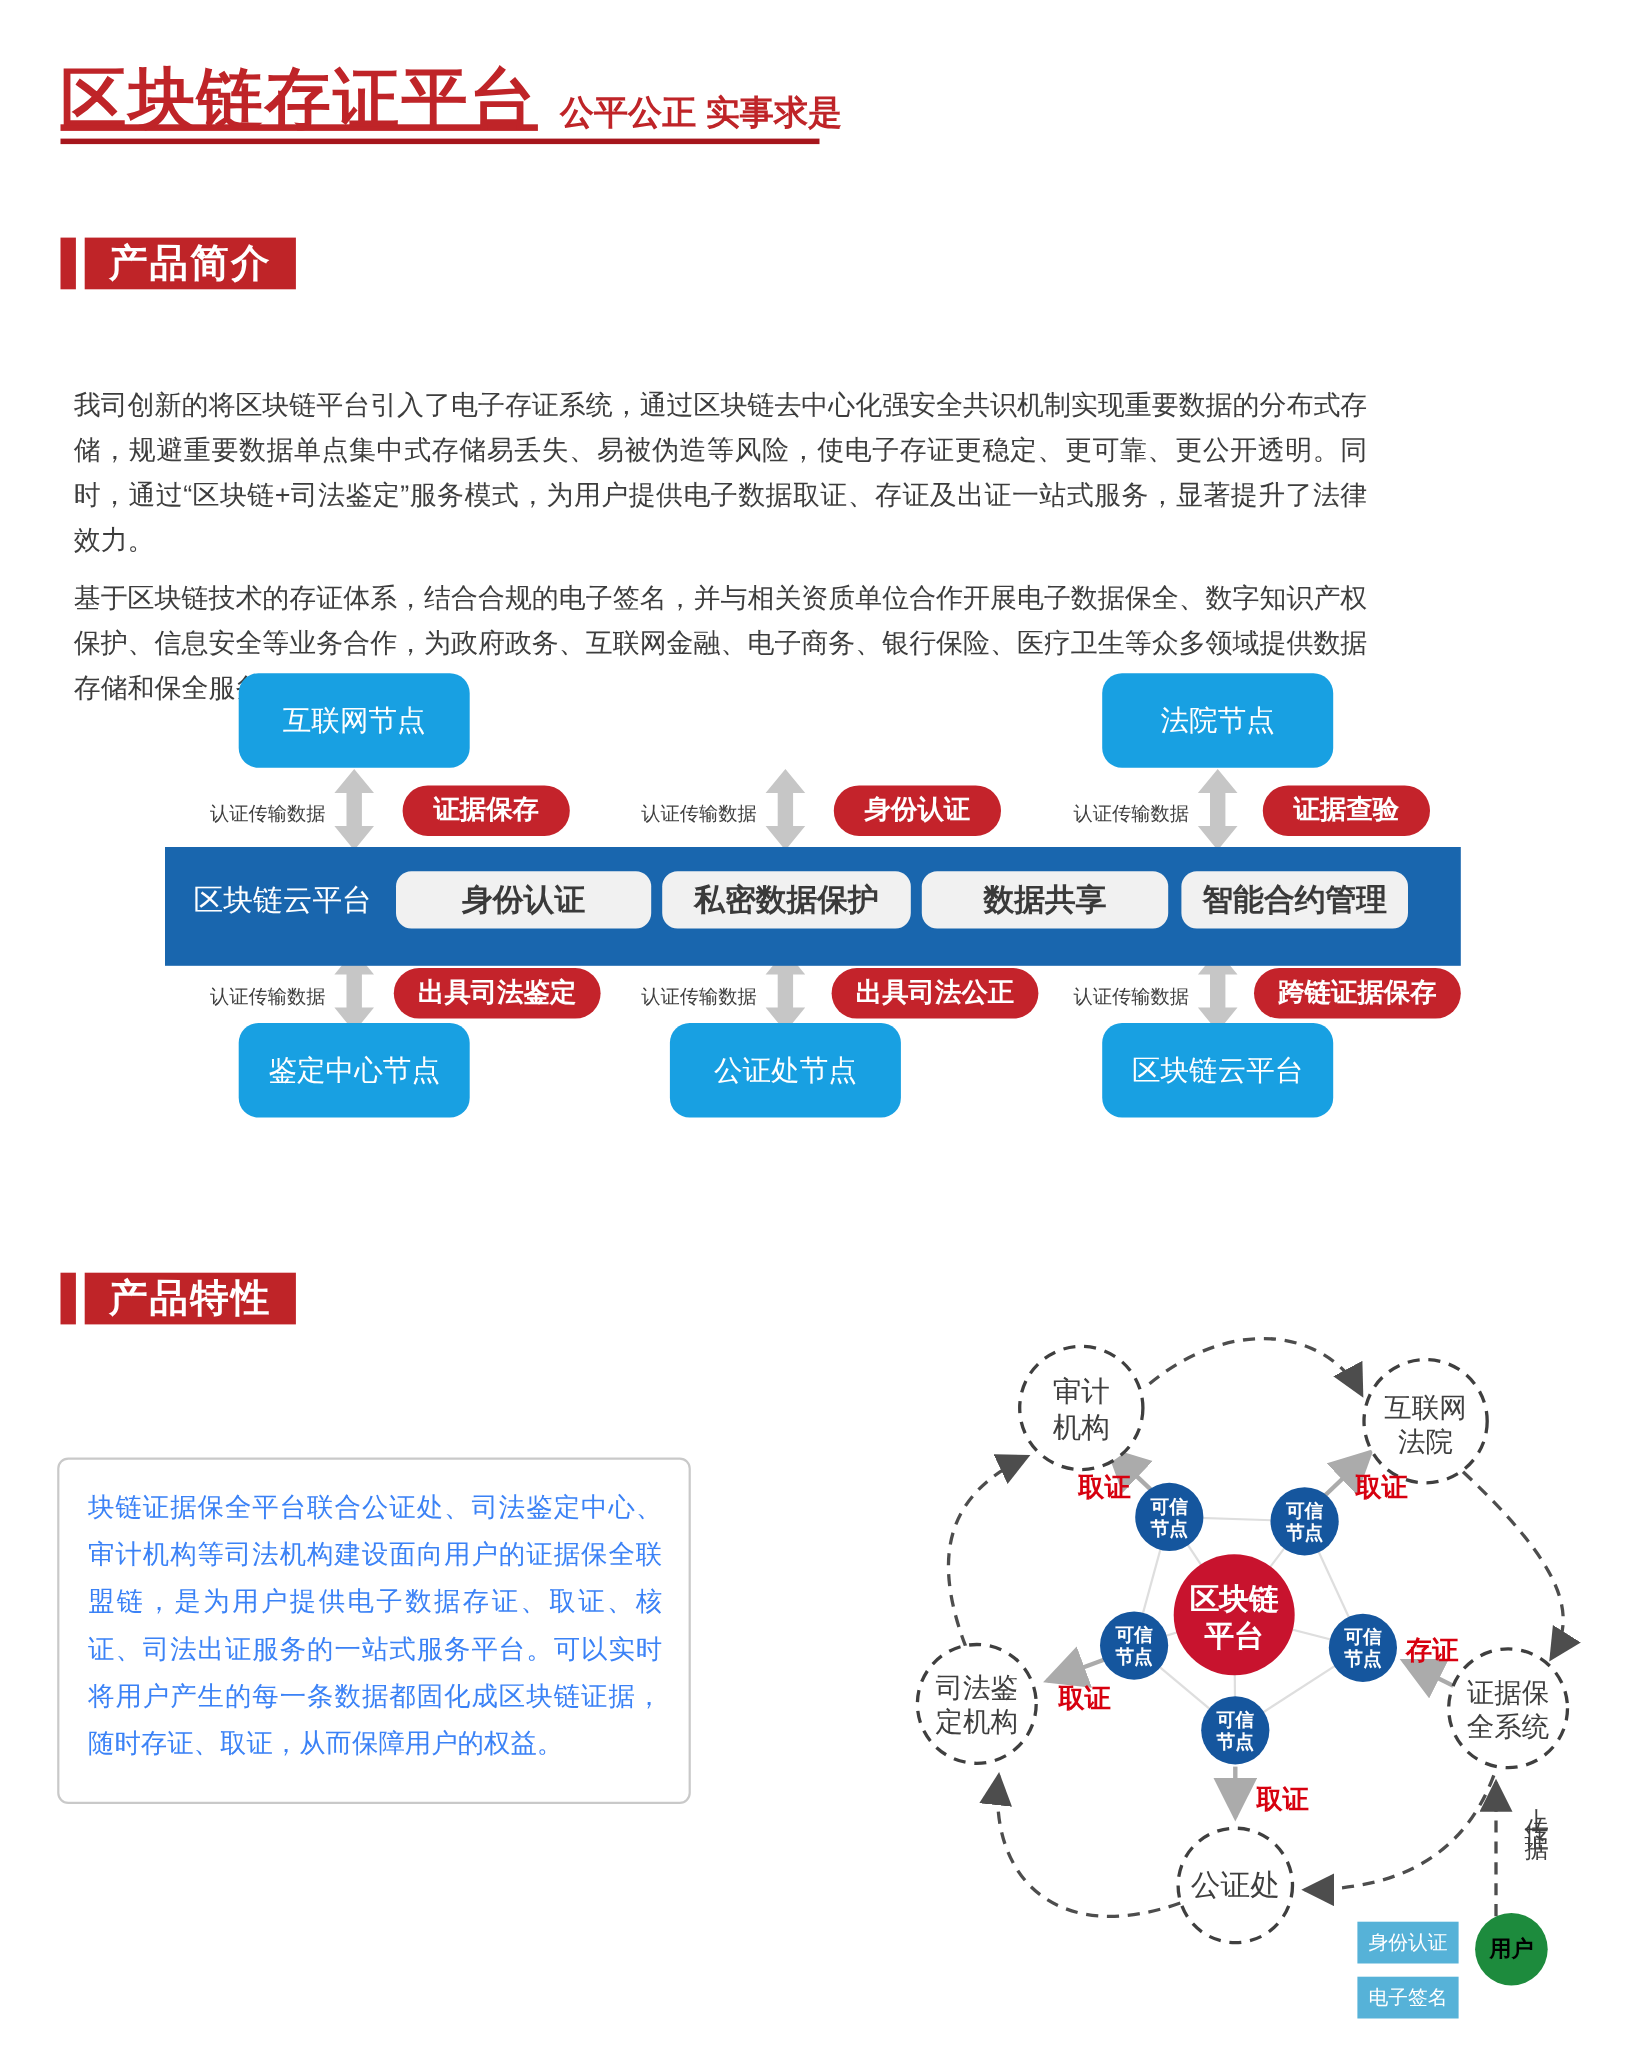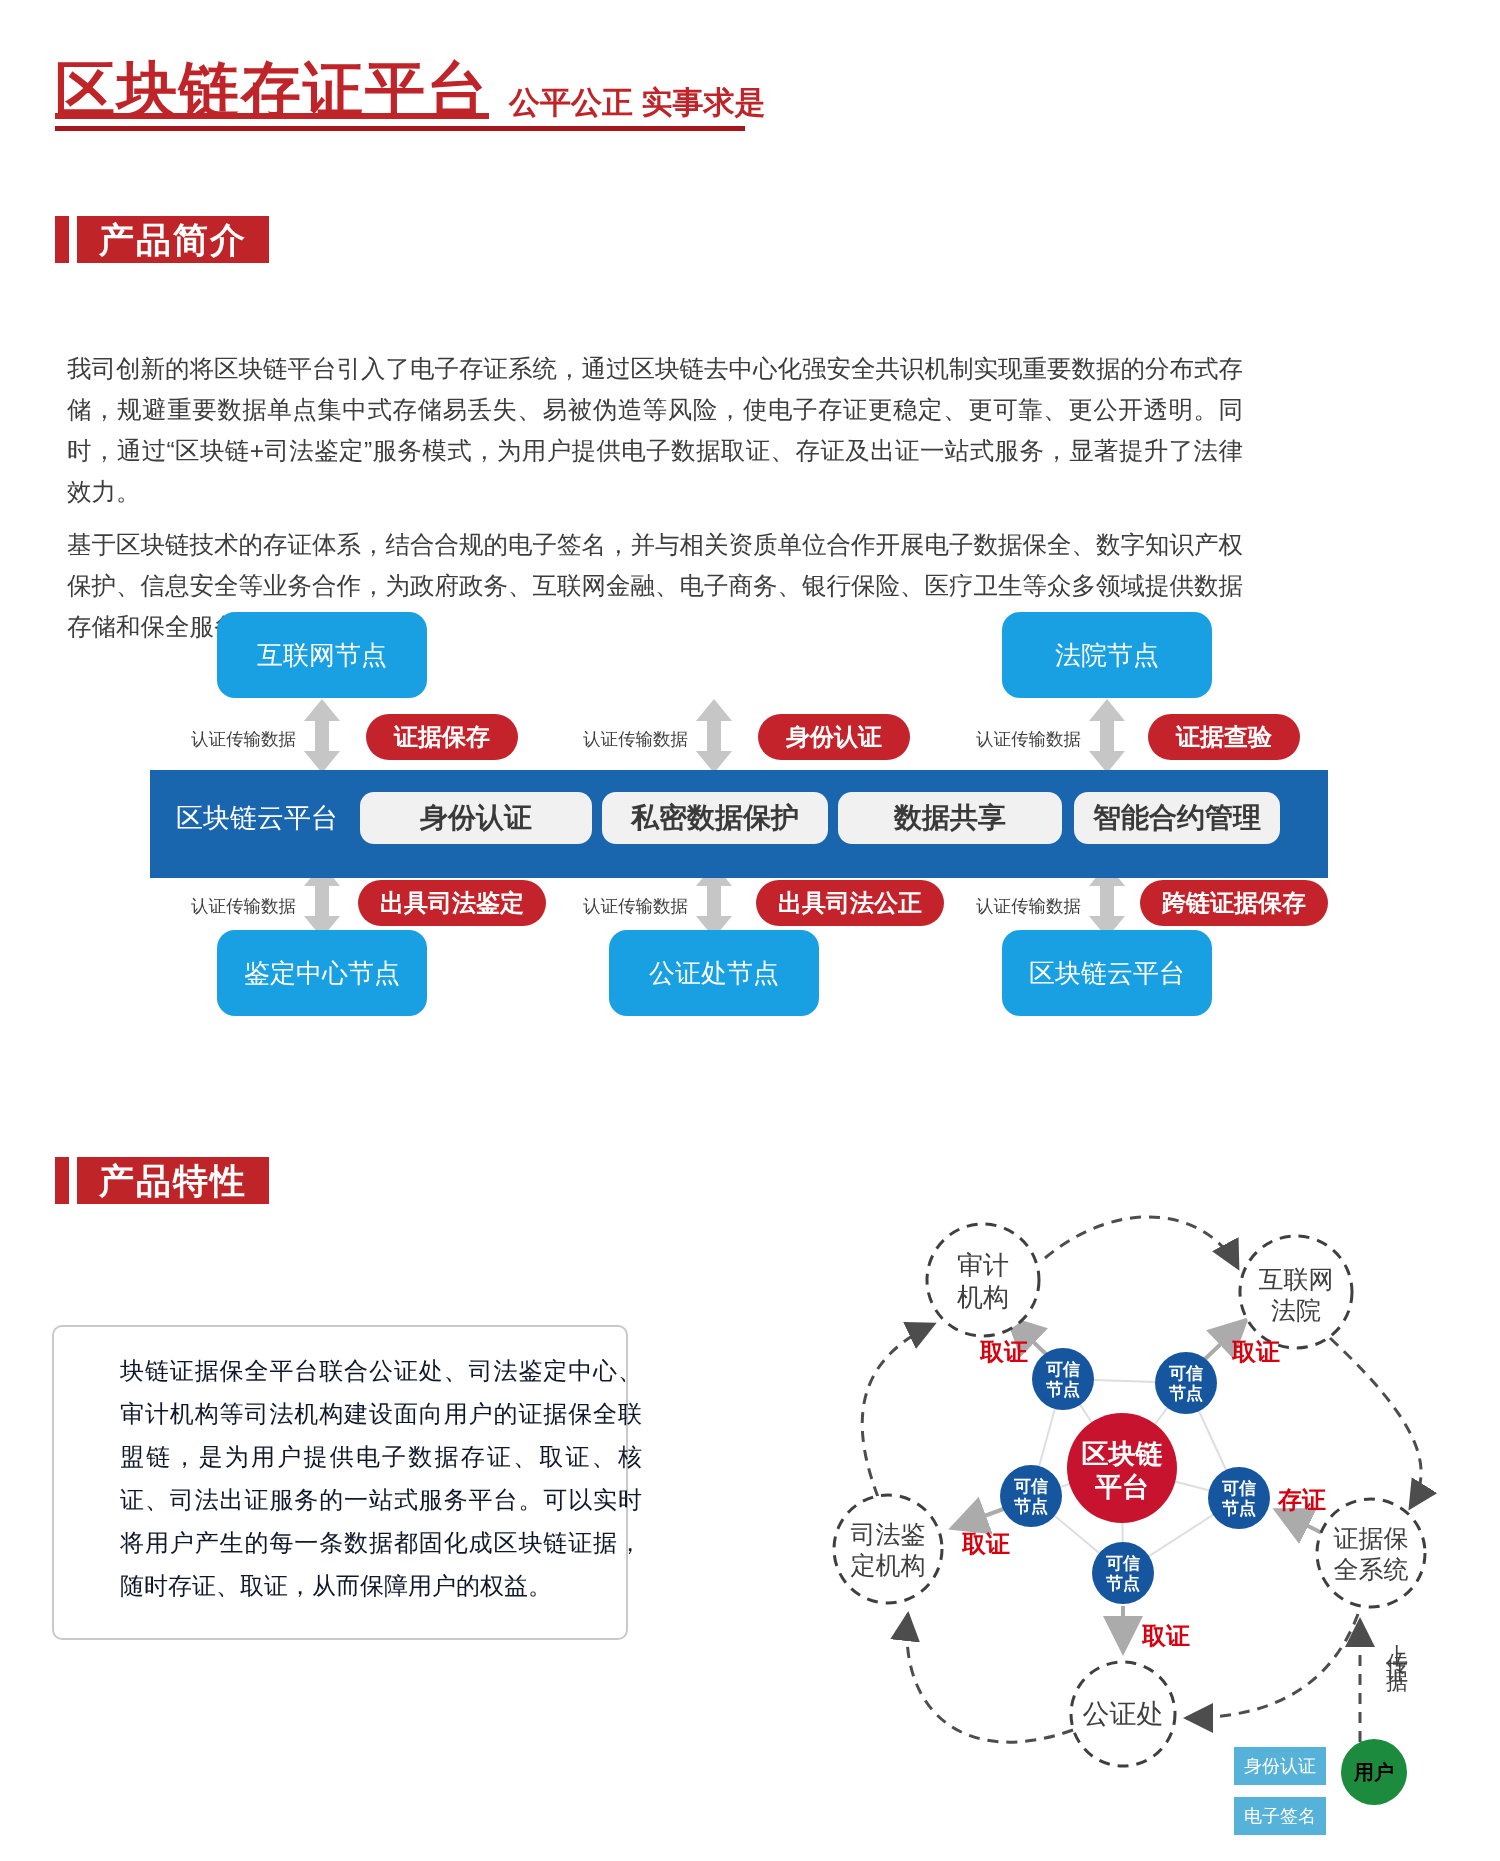--- a/index.html
+++ b/index.html
@@ -27,21 +27,21 @@
   .fc-btn  { position:absolute; top:22px; height:52px; background:#f1f1f1; border-radius:14px;
              color:#3a3a3a; font-size:28px; font-weight:600; text-align:center; line-height:52px; }
   .fc-pill { position:absolute; height:46px; background:#c4232b; border-radius:23px;
              color:#fff; font-size:24px; font-weight:bold; text-align:center; line-height:46px; }
   .fc-lbl  { position:absolute; width:112px; font-size:17.5px; color:#3f3f3f; text-align:right; }
   .fc-arrows { position:absolute; left:0; top:0; }
   
   .feat-box { position:absolute; left:52px; top:1325px; width:576px; height:315px;
               border:2px solid #c9c9c9; border-radius:10px; box-sizing:border-box; }
   .feat-text { position:absolute; left:26px; top:22px; width:522px; font-size:24px; line-height:43px;
-               color:#0f172a; text-align:justify;margin-left:40px; }
+               color:#3b82f6; text-align:justify; }
   
   .net-svg { position:absolute; left:700px; top:1190px; }
   svg text { font-family:"Liberation Sans", sans-serif; }
   .upload-label { position:absolute; left:1382px; top:1626px; writing-mode:vertical-rl;
                   font-size:22px; color:#3f3f3f; letter-spacing:9px; }
   .user-tag { position:absolute; left:1234px; width:92px; height:38px; background:#56b2d8;
               color:#fff; font-size:18px; text-align:center; line-height:38px; }
   .user-circle { position:absolute; left:1341px; top:1739px; width:66px; height:66px; border-radius:50%;
                  background:#1d8b3d; color:#000000; font-size:20px; font-weight:bold; text-align:center; line-height:66px; }
 </style>

